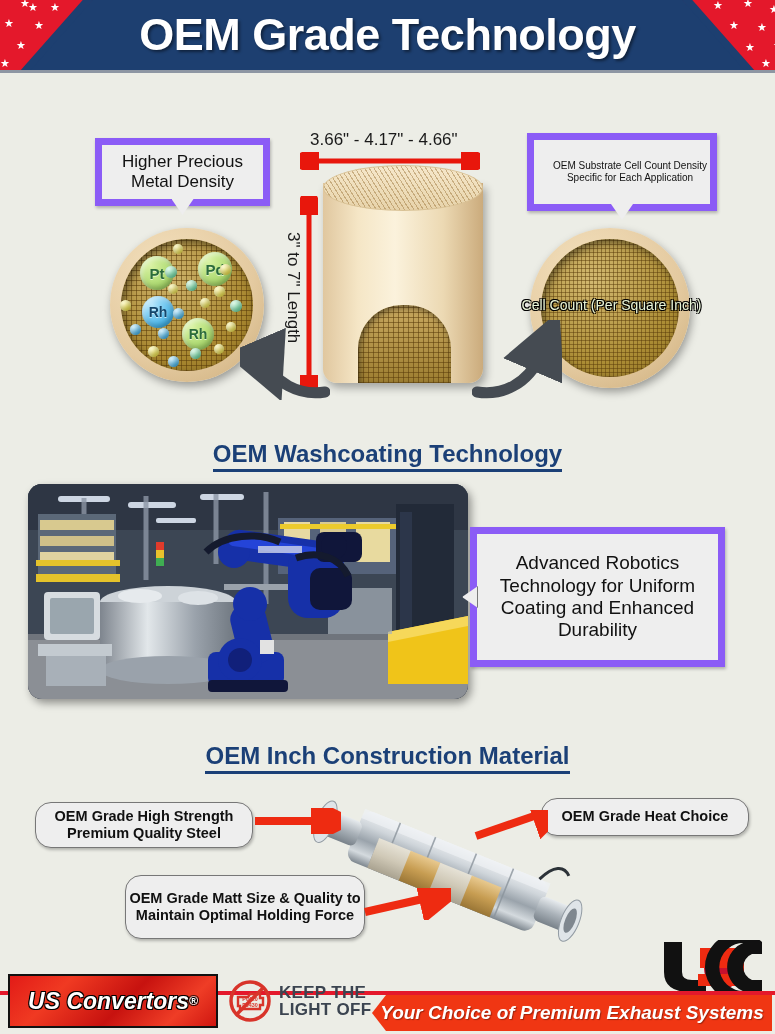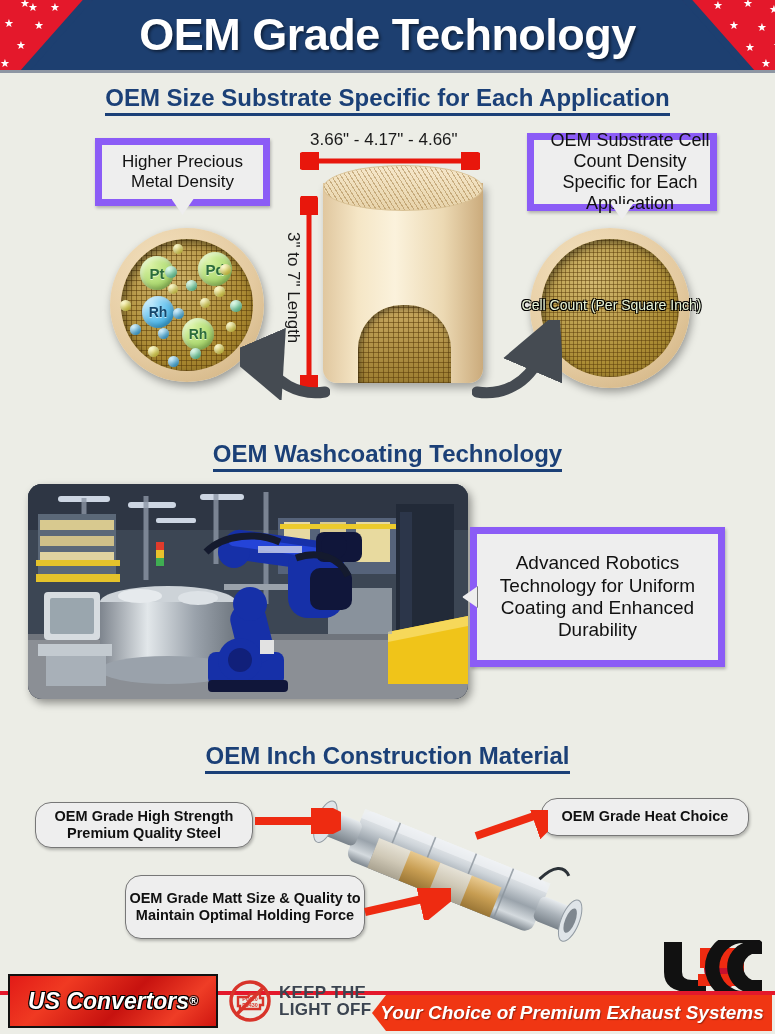--- a/index.html
+++ b/index.html
@@ -234,30 +234,27 @@
         <span class="st" style="left:100px; top:46px;">★</span>
         <span class="st" style="left:128px; top:44px;">★</span>
         <span class="st" style="left:116px; top:62px;">★</span>
       </div>
     </div>
     <div class="hdr-stripe r"></div>
     <div class="hdr-title">OEM Grade Technology</div>
   </div>
   <div class="hdr-underline"></div>
 
-  <div class="sec-title" style="top:84px;">
-    <span>OEM Size Substrate Specific for Each Application</span>
-  </div>
 
   <div class="callout" style="left:95px; top:138px; width:175px; height:68px; font-size:17px;">
     <span>Higher Precious Metal Density</span>
     <span class="tail down"></span>
   </div>
 
-  <div class="callout" style="left:527px; top:133px; width:190px; height:78px; font-size:18px;padding-left:16px;">
+  <div class="callout" style="left:527px; top:133px; width:190px; height:78px; font-size:10px;padding-left:16px;">
     <span>OEM Substrate Cell Count Density Specific for Each Application</span>
     <span class="tail down"></span>
   </div>
 
   <div class="dimlabel" style="left:310px; top:130px;">3.66" - 4.17" - 4.66"</div>
   <svg class="arrow-red" style="left:300px; top:152px;" width="180" height="18">
     <defs>
       <marker id="amL" markerWidth="7" markerHeight="7" refX="6" refY="3.5" orient="auto">
         <polygon points="7,0 7,7 0,3.5" fill="#e8170c"></polygon>
       </marker>

